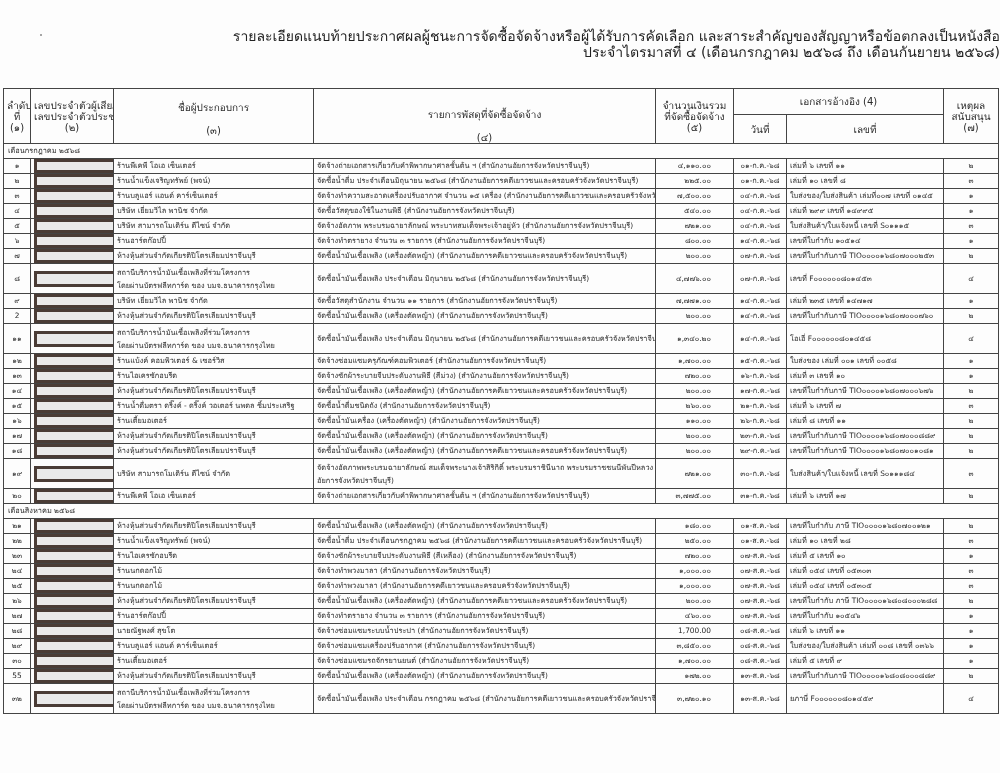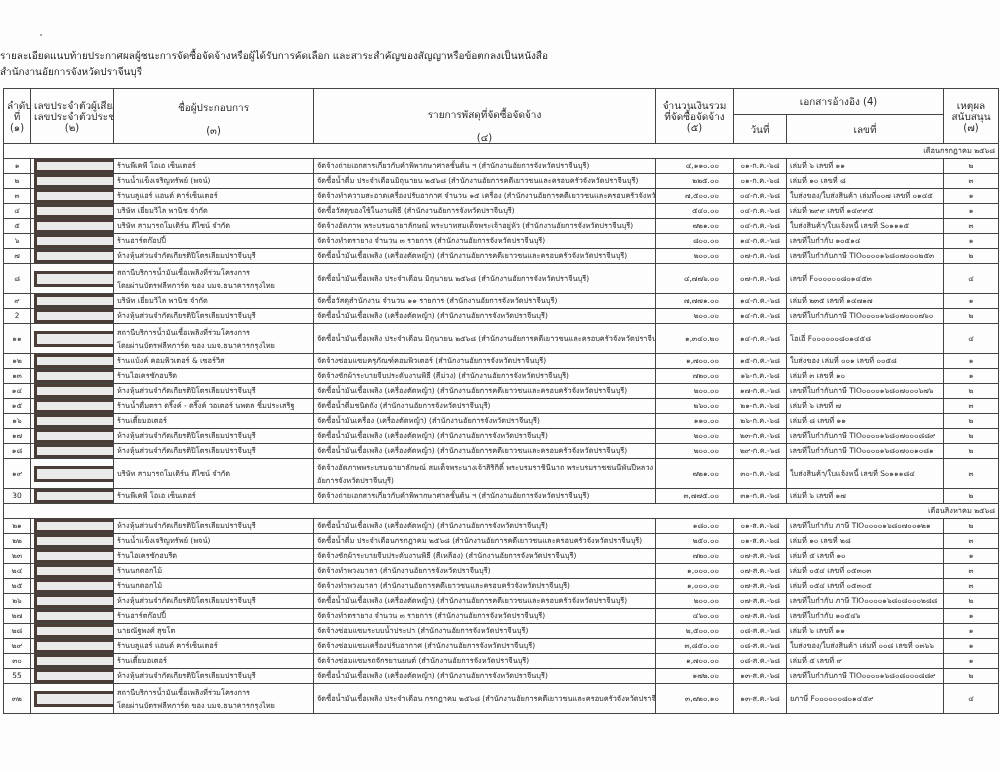--- a/index.html
+++ b/index.html
@@ -1,38 +1,38 @@
 <!DOCTYPE html>
 <html><head>
 <meta charset="utf-8">
 <style>
   html,body{margin:0;padding:0;background:#fdfdfd;}
   body{width:1000px;height:773px;overflow:hidden;position:relative;font-family:"DejaVu Sans",sans-serif;color:#2a2a2a;}
-  .titles{position:absolute;left:0;top:28px;width:1000px;text-align:left;font-size:10px;line-height:16px;color:#222;margin-top:20px;}
+  .titles{position:absolute;left:0;top:28px;width:1000px;text-align:right;font-size:14px;line-height:16px;color:#222;}
   .titles div{white-space:nowrap;}
   table{position:absolute;left:3px;top:88px;width:995px;border-collapse:collapse;table-layout:fixed;font-size:7.4px;}
   td,th{border:1px solid #444;padding:0 3px;font-weight:normal;overflow:hidden;white-space:nowrap;}
   th{text-align:center;font-size:10px;line-height:11px;vertical-align:middle;}
   td{height:13.4px;line-height:12px;}
   td.tall{height:29px;line-height:13px;}
   td.c{text-align:center;}
-  td.r{text-align:right;padding-right:14px;}
-  td.month{text-align:right;padding-left:4px;height:14px;margin-left:31px;}
+  td.r{text-align:right;padding-right:22px;}
+  td.month{text-align:left;padding-left:4px;height:14px;margin-left:31px;}
   .redact{display:block;margin:0 auto;width:208px;height:10px;background:#eaeaea;border:3px solid #4a3c36;box-sizing:border-box;height:14px;}
   .tall .redact{height:16px;}
   .dot{position:absolute;left:40px;top:34px;width:2px;height:2px;background:#888;border-radius:50%;}
 </style>
 </head>
 <body>
 
 <div class="dot"></div>
 
 <div class="titles">
   <div>รายละเอียดแนบท้ายประกาศผลผู้ชนะการจัดซื้อจัดจ้างหรือผู้ได้รับการคัดเลือก  และสาระสำคัญของสัญญาหรือข้อตกลงเป็นหนังสือ</div>
-  <div>สำนักงานอัยการจังหวัดปราจีนบุรี</div>
+  <div>ประจำไตรมาสที่ ๔ (เดือนกรกฎาคม ๒๕๖๘ ถึง เดือนกันยายน ๒๕๖๘)</div>
 </div>
 
 <table>
   <colgroup>
     <col style="width:27px">
     <col style="width:83px">
     <col style="width:200px">
     <col style="width:342px">
     <col style="width:78px">
     <col style="width:53px">
@@ -381,21 +381,21 @@
         <td class=" tall">
           <div>จัดจ้างอัดภาพพระบรมฉายาลักษณ์ สมเด็จพระนางเจ้าสิริกิติ์ พระบรมราชินีนาถ พระบรมราชชนนีพันปีหลวง (สำนักงาน</div>
           <div>อัยการจังหวัดปราจีนบุรี)</div>
         </td>
         <td class="r tall">๗๒๑.๐๐</td>
         <td class="c tall">๓๐-ก.ค.-๖๘</td>
         <td class=" tall">ใบส่งสินค้า/ใบแจ้งหนี้ เลขที่ S๐๑๑๑๘๔</td>
         <td class="c tall">๓</td>
       </tr>
       <tr>
-        <td class="c">30</td>
+        <td class="c">๒๐</td>
         <td class="c">
           <span class="redact"></span>
         </td>
         <td class="">
           <div>ร้านพีเคพี โอเอ เซ็นเตอร์</div>
         </td>
         <td class="">
           <div>จัดจ้างถ่ายเอกสารเกี่ยวกับคำพิพากษาศาลชั้นต้น ฯ (สำนักงานอัยการจังหวัดปราจีนบุรี)</div>
         </td>
         <td class="r">๓,๗๗๕.๐๐</td>
@@ -522,21 +522,21 @@
         <td class="c">๒๘</td>
         <td class="c">
           <span class="redact"></span>
         </td>
         <td class="">
           <div>นายณัฐพงศ์ สุขโต</div>
         </td>
         <td class="">
           <div>จัดจ้างซ่อมแซมระบบน้ำประปา (สำนักงานอัยการจังหวัดปราจีนบุรี)</div>
         </td>
-        <td class="r">๒,๕๐๐.๐๐</td>
+        <td class="r">1,700.00</td>
         <td class="c">๐๘-ส.ค.-๖๘</td>
         <td class="">เล่มที่ ๖ เลขที่ ๑๑</td>
         <td class="c">๑</td>
       </tr>
       <tr>
         <td class="c">๒๙</td>
         <td class="c">
           <span class="redact"></span>
         </td>
         <td class="">

